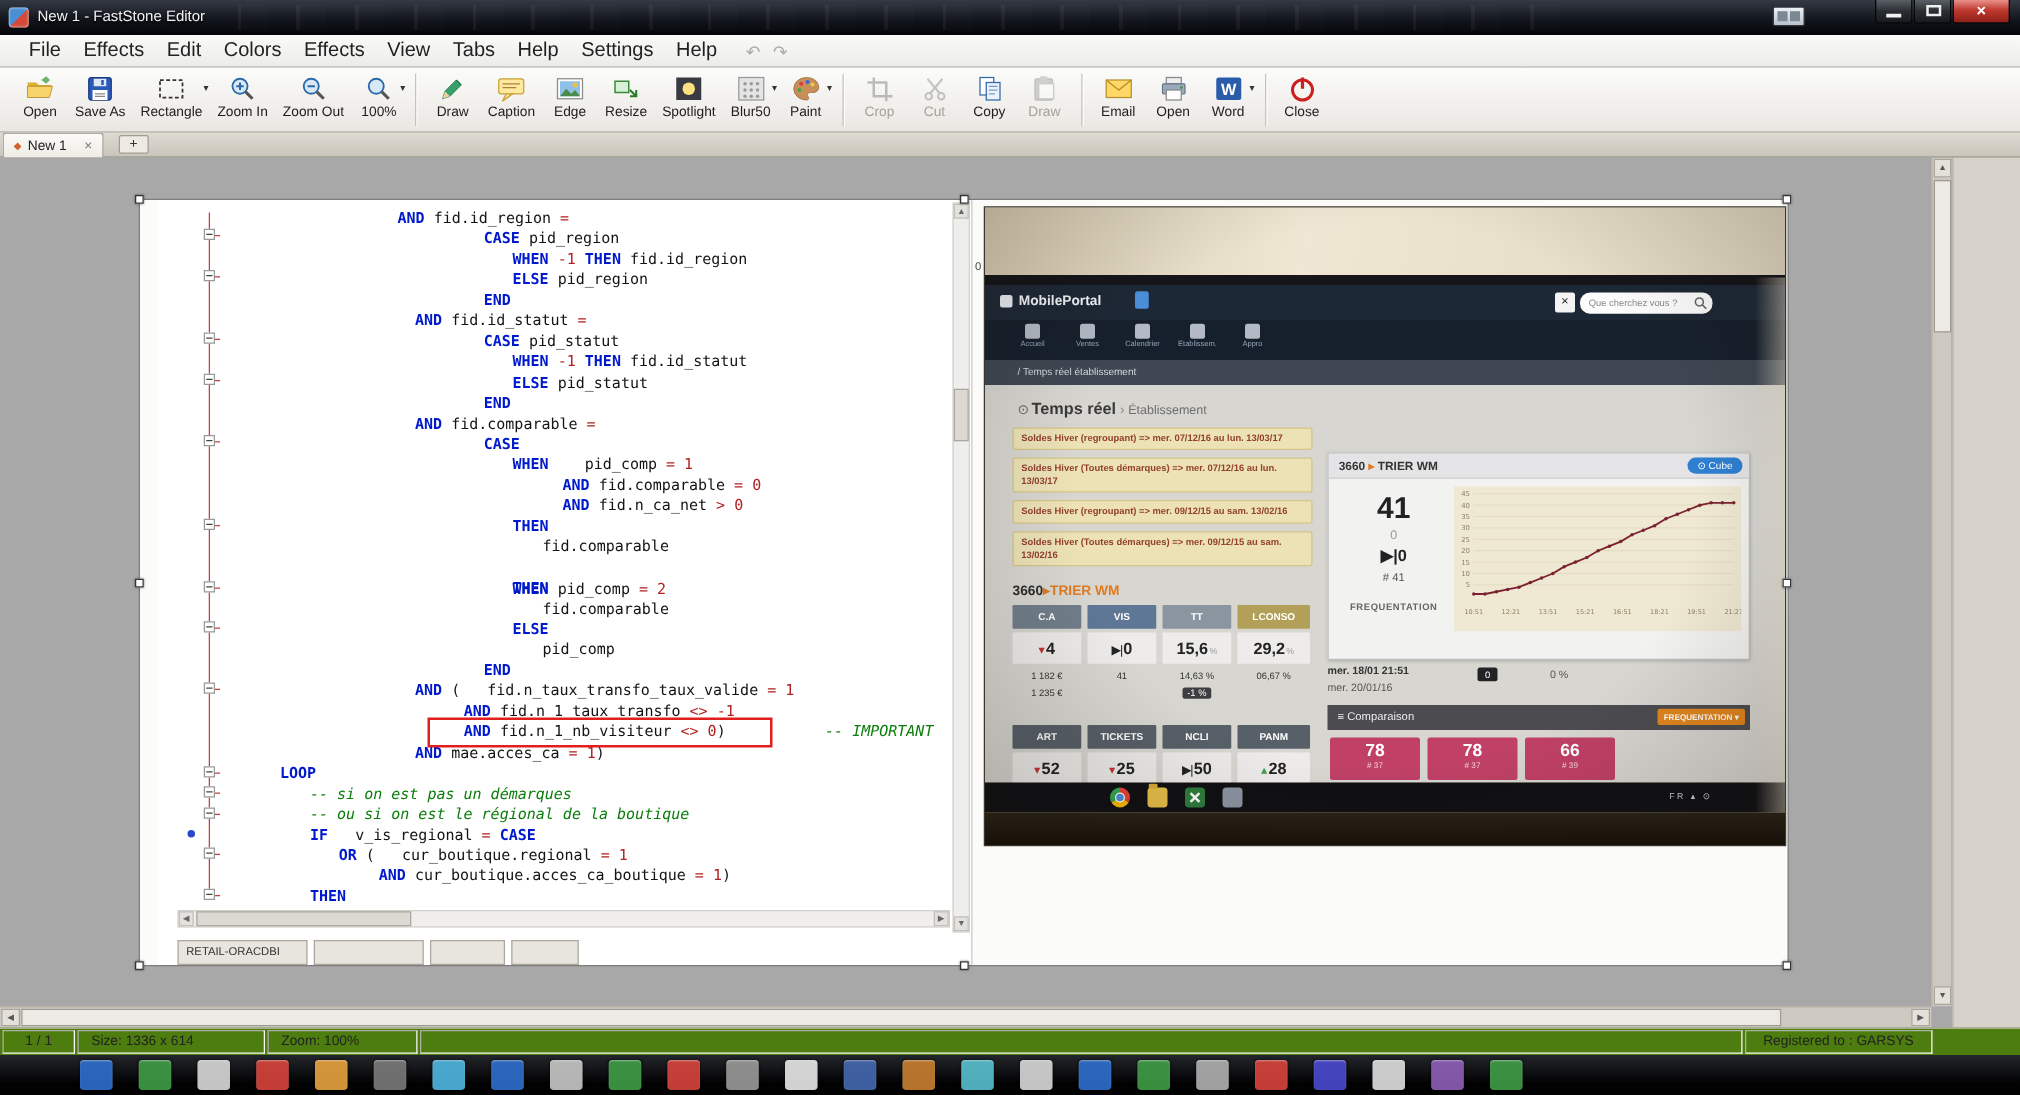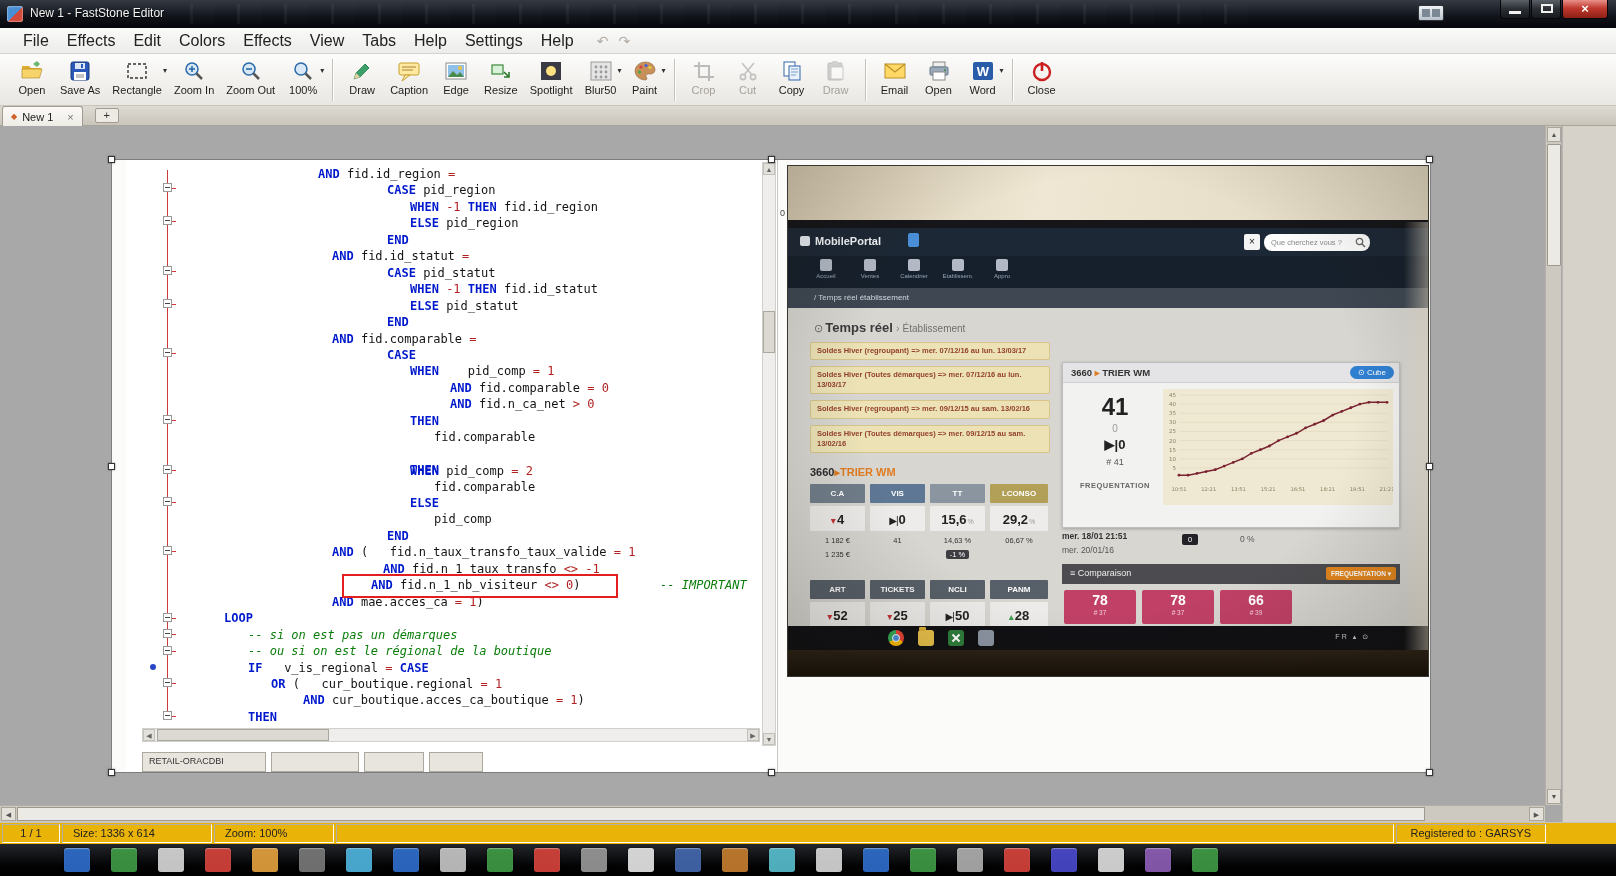--- a/index.html
+++ b/index.html
@@ -191,21 +191,21 @@
 .vscroll .thumb{position:absolute;left:1px;top:18px;width:14px;height:122px;background:#eceae4;
   border:1px solid #9d998e;border-radius:1px;cursor:pointer}
 .rightpanel{position:absolute;left:1562px;top:126px;width:54px;height:696px;background:#d6d2ca;border-left:1px solid #bab6ad}
 .hscroll{position:absolute;left:0;top:805px;width:1545px;height:17px;background:#cdc9c1;border-top:1px solid #b3afa6}
 .hscroll .arr{position:absolute;top:1px;width:15px;height:14px;background:#e4e1da;border:1px solid #a9a59b;
   font-size:7px;color:#555;text-align:center;line-height:13px;cursor:pointer}
 .hscroll .thumb{position:absolute;left:17px;top:1px;width:1408px;height:14px;background:#eceae4;
   border:1px solid #9d998e;cursor:pointer}
 
 
-.statusbar{position:absolute;left:0;top:822px;width:1616px;height:22px;background:#eab308;
+.statusbar{position:absolute;left:0;top:822px;width:1616px;height:22px;background:#4d7c0f;
   display:flex;align-items:stretch;font-size:11px;color:#222;border-top:1px solid #c8c4bb}
 .sb-seg{border:1px solid;border-color:#b2aea4 #fcfbf8 #fcfbf8 #b2aea4;margin:1px 0 1px 2px;
   padding:2px 10px 0;white-space:nowrap}
 .sb-spacer{flex:1;border:1px solid;border-color:#b2aea4 #fcfbf8 #fcfbf8 #b2aea4;margin:1px 0 1px 2px}
 .sb-right{border:1px solid;border-color:#b2aea4 #fcfbf8 #fcfbf8 #b2aea4;margin:1px 70px 1px 2px;
   padding:2px 14px 0;white-space:nowrap}
 
 
 .taskbar{position:absolute;left:0;top:844px;width:1616px;height:32px;background:linear-gradient(#23262b,#020203 70%)}
 .tb-app{position:absolute;top:4px;width:26px;height:24px;border-radius:3px;opacity:.9;
@@ -516,21 +516,21 @@
             <div class="code-line" style="top: 236.3px; left: 324px;"><span class="tk-kw">AND</span><span class="tk-id"> fid.n_ca_net </span><span class="tk-op">&gt;</span><span class="tk-id"> </span><span class="tk-num">0</span></div>
             <div class="code-line" style="top: 252.75px; left: 284px;"><span class="tk-kw">THEN</span></div>
             <div class="code-line" style="top: 269.2px; left: 308px;"><span class="tk-id">fid.comparable</span></div>
             <div class="code-line" style="top: 303px; left: 284px;"><span class="tk-kw">WHEN</span><span class="tk-id"> pid_comp </span><span class="tk-op">=</span><span class="tk-id"> </span><span class="tk-num">2</span></div>
             <div class="code-line" style="top: 302.1px; left: 284px;"><span class="tk-kw">THEN</span></div>
             <div class="code-line" style="top: 318.55px; left: 308px;"><span class="tk-id">fid.comparable</span></div>
             <div class="code-line" style="top: 335px; left: 284px;"><span class="tk-kw">ELSE</span></div>
             <div class="code-line" style="top: 351.45px; left: 308px;"><span class="tk-id">pid_comp</span></div>
             <div class="code-line" style="top: 367.9px; left: 261px;"><span class="tk-kw">END</span></div>
             <div class="code-line" style="top: 384.35px; left: 206px;"><span class="tk-kw">AND</span><span class="tk-id"> (   fid.n_taux_transfo_taux_valide </span><span class="tk-op">=</span><span class="tk-id"> </span><span class="tk-num">1</span></div>
-            <div class="code-line" style="top: 400.8px; left: 257px;"><span class="tk-kw">AND</span><span class="tk-id"> fid.n_1_taux_transfo </span><span class="tk-op">&lt;&gt;</span><span class="tk-id"> </span><span class="tk-num">-1</span></div>
+            <div class="code-line" style="top: 400.8px; left: 245px;"><span class="tk-kw">AND</span><span class="tk-id"> fid.n_1_taux_transfo </span><span class="tk-op">&lt;&gt;</span><span class="tk-id"> </span><span class="tk-num">-1</span></div>
             <div class="code-line" style="top: 417.25px; left: 245px;"><span class="tk-kw">AND</span><span class="tk-id"> fid.n_1_nb_visiteur </span><span class="tk-op">&lt;&gt;</span><span class="tk-id"> </span><span class="tk-num">0</span><span class="tk-id">)</span><span class="tk-id">           </span><span class="tk-cm">-- IMPORTANT</span></div>
             <div class="code-line" style="top: 433.7px; left: 206px;"><span class="tk-kw">AND</span><span class="tk-id"> mae.acces_ca </span><span class="tk-op">=</span><span class="tk-id"> </span><span class="tk-num">1</span><span class="tk-id">)</span></div>
             <div class="code-line" style="top: 450.15px; left: 98px;"><span class="tk-kw">LOOP</span></div>
             <div class="code-line" style="top: 466.6px; left: 122px;"><span class="tk-cm">-- si on est pas un démarques</span></div>
             <div class="code-line" style="top: 483.05px; left: 122px;"><span class="tk-cm">-- ou si on est le régional de la boutique</span></div>
             <div class="code-line" style="top: 499.5px; left: 122px;"><span class="tk-kw">IF</span><span class="tk-id">   v_is_regional </span><span class="tk-op">=</span><span class="tk-id"> </span><span class="tk-kw">CASE</span></div>
             <div class="code-line" style="top: 515.95px; left: 145px;"><span class="tk-kw">OR</span><span class="tk-id"> (   cur_boutique.regional </span><span class="tk-op">=</span><span class="tk-id"> </span><span class="tk-num">1</span></div>
             <div class="code-line" style="top: 532.4px; left: 177px;"><span class="tk-kw">AND</span><span class="tk-id"> cur_boutique.acces_ca_boutique </span><span class="tk-op">=</span><span class="tk-id"> </span><span class="tk-num">1</span><span class="tk-id">)</span></div>
             <div class="code-line" style="top: 548.85px; left: 122px;"><span class="tk-kw">THEN</span></div>
           </div>
@@ -539,21 +539,21 @@
           <div class="arr" style="top:0">▲</div>
           <div class="thumb"></div>
           <div class="arr" style="bottom:0">▼</div>
         </div>
         <div class="code-hscroll">
           <div class="arr" style="left:0">◀</div>
           <div class="thumb"></div>
           <div class="arr" style="right:0">▶</div>
         </div>
         <div class="bottom-tabs">
-          <div class="btab" style="width:124px">RETAIL-ORACDBI</div>
+          <div class="btab" style="width:104px">RETAIL-ORACDBI</div>
           <div class="btab" style="width:88px"></div>
           <div class="btab" style="width:60px"></div>
           <div class="btab" style="width:54px"></div>
         </div>
       <div class="fold-stub" style="top: 28px;"></div>
           <div class="fold-box" style="top: 23px;"></div>
           <div class="fold-stub" style="top: 61px;"></div>
           <div class="fold-box" style="top: 56px;"></div>
           <div class="fold-stub" style="top: 111px;"></div>
           <div class="fold-box" style="top: 106px;"></div>

